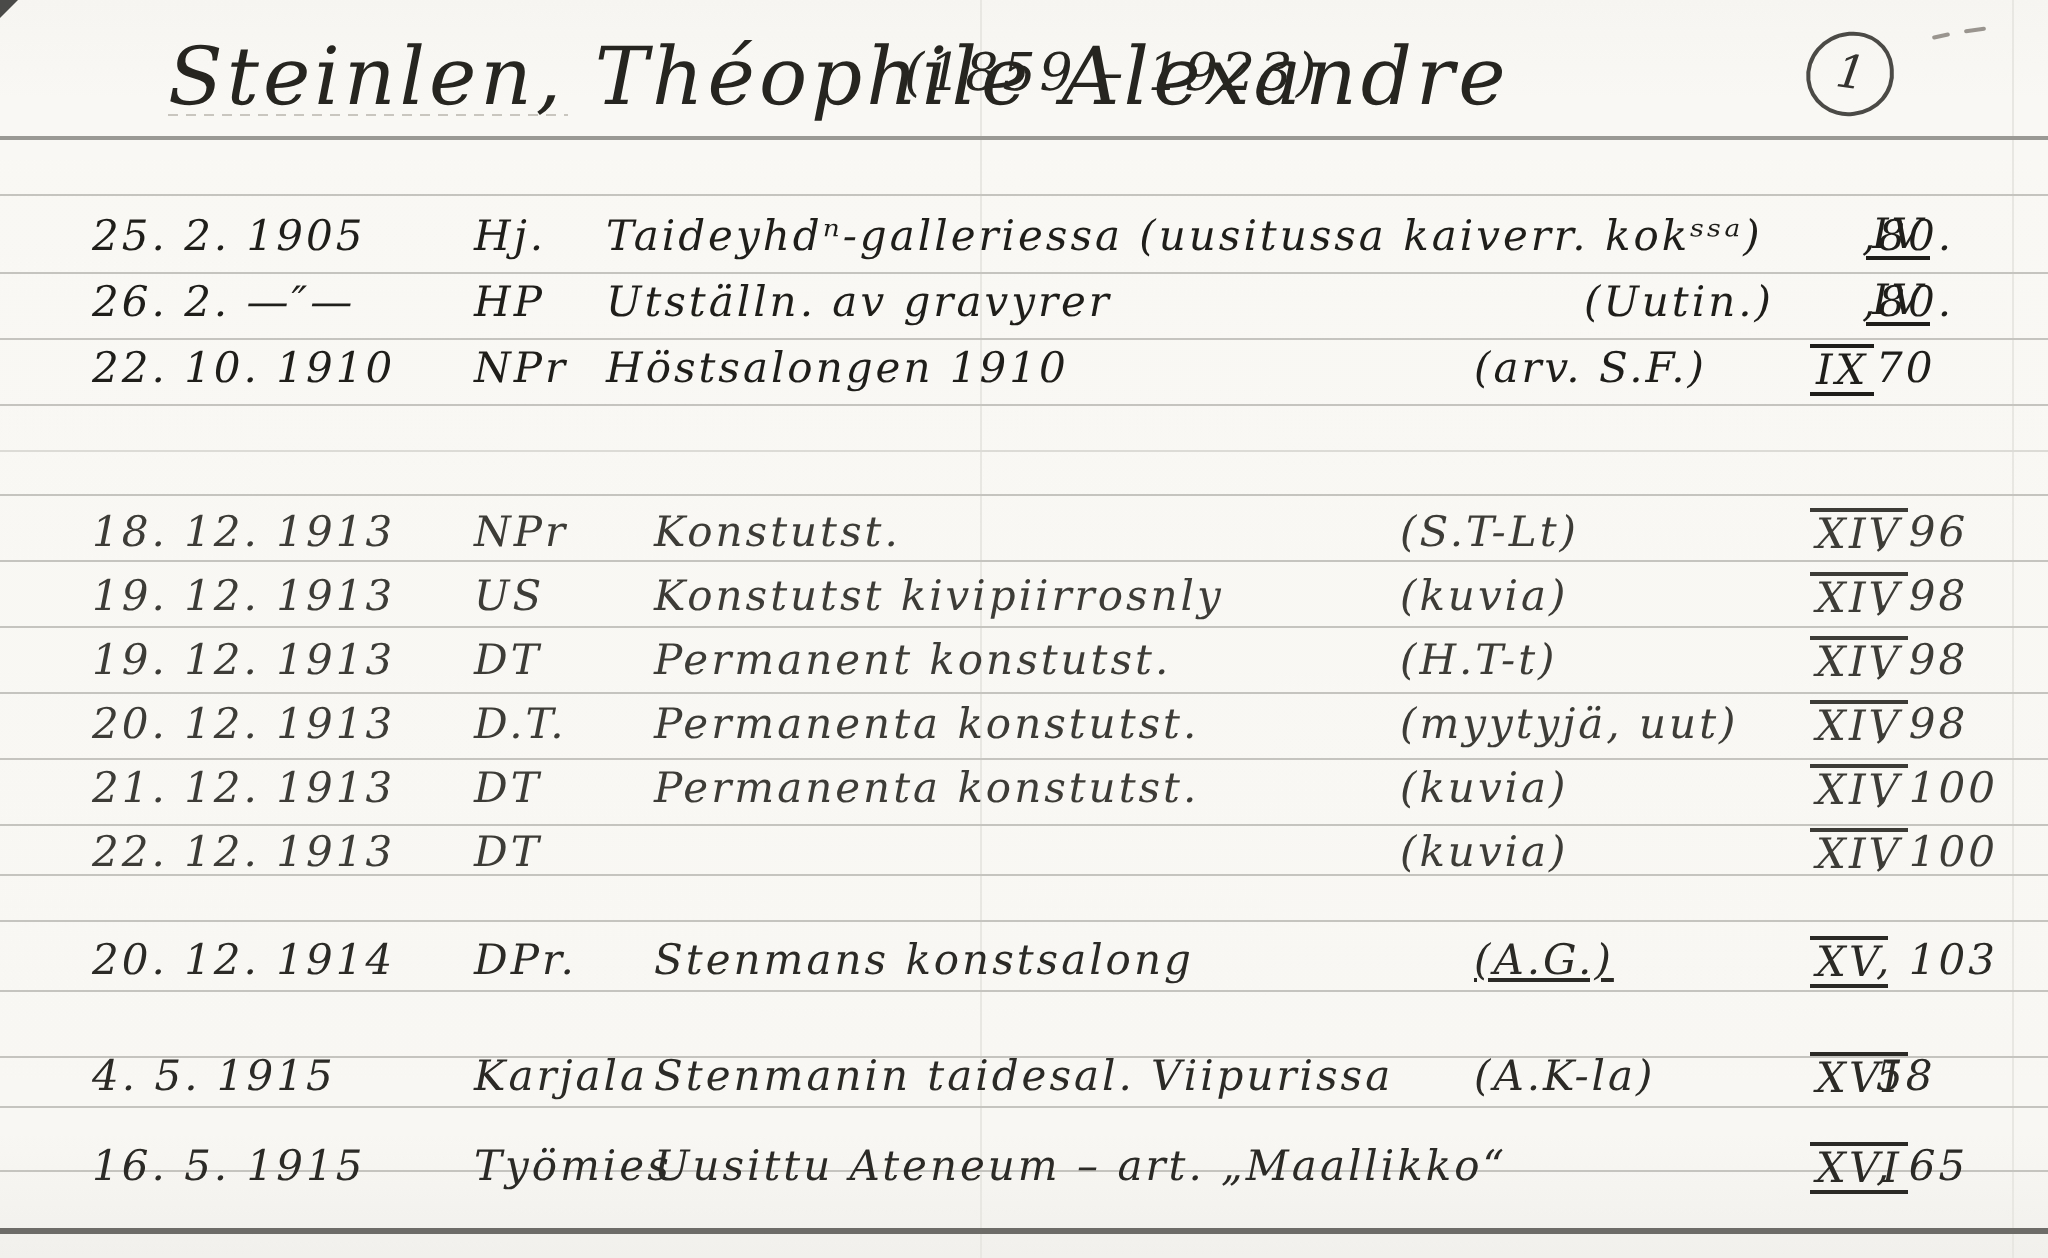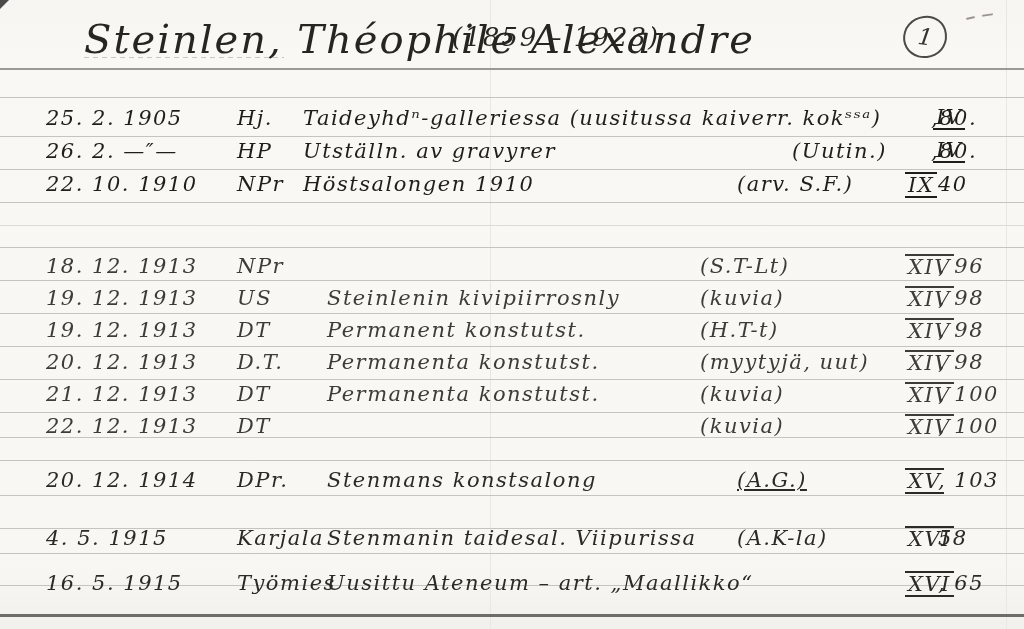--- a/index.html
+++ b/index.html
@@ -137,35 +137,36 @@
     <span class="c-pg">,80.</span>
   </div>
       <div class="row r3 b1" style="top: 172px;">
     <span class="c-date">22. 10. 1910</span>
     <span class="c-src">NPr</span>
     <span class="c-desc">Höstsalongen 1910</span>
     <span class="c-note">(arv. S.F.)</span>
     <span class="c-vol">
           <span class="roman m-both">IX</span>
         </span>
-    <span class="c-pg">40</span>
+    <span class="c-pg">70</span>
   </div>
       <div class="row r4 b2" style="top: 254px;">
     <span class="c-date">18. 12. 1913</span>
     <span class="c-src">NPr</span>
+    <span class="c-desc">Konstutst.</span>
     <span class="c-note">(S.T-Lt)</span>
     <span class="c-vol">
           <span class="roman m-over">XIV</span>
         </span>
     <span class="c-pg">, 96</span>
   </div>
       <div class="row r5 b2" style="top: 286px;">
     <span class="c-date">19. 12. 1913</span>
     <span class="c-src">US</span>
-    <span class="c-desc">Steinlenin kivipiirrosnly</span>
+    <span class="c-desc">Konstutst kivipiirrosnly</span>
     <span class="c-note">(kuvia)</span>
     <span class="c-vol">
           <span class="roman m-over">XIV</span>
         </span>
     <span class="c-pg">, 98</span>
   </div>
       <div class="row r6 b2" style="top: 318px;">
     <span class="c-date">19. 12. 1913</span>
     <span class="c-src">DT</span>
     <span class="c-desc">Permanent konstutst.</span>

